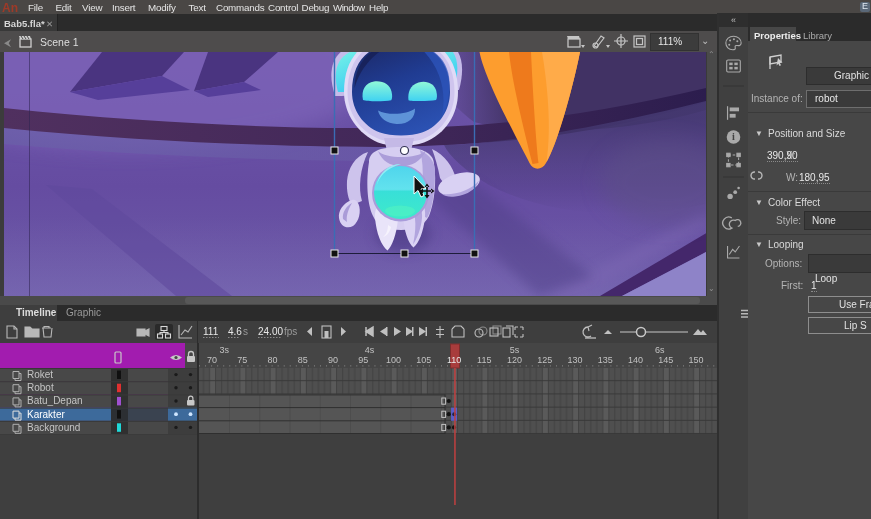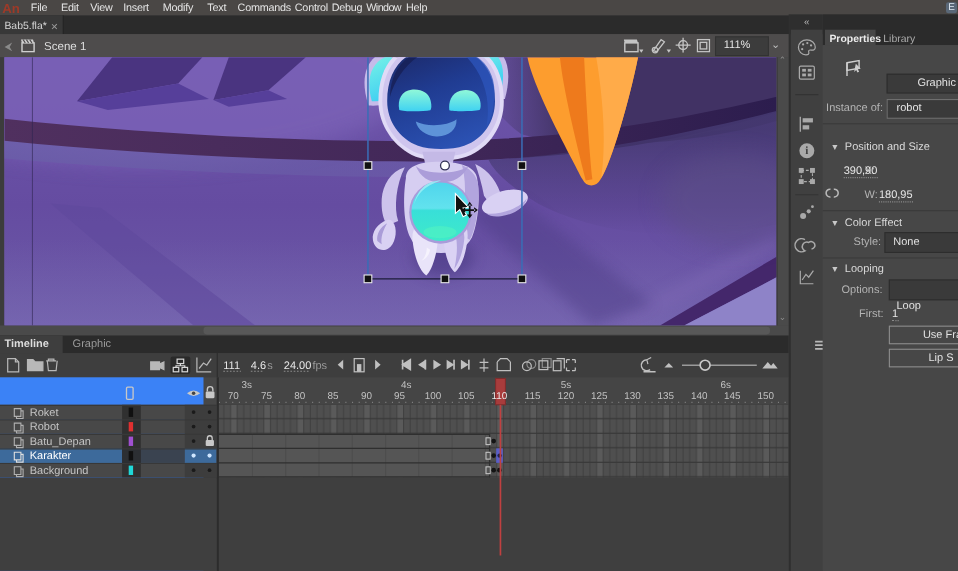--- a/index.html
+++ b/index.html
@@ -21,21 +21,21 @@
 <div class="txt" style="left:216px;top:2px;font-size:9.8px;letter-spacing:-0.2px;color:#e4e4e4;">Commands</div>
 <div class="txt" style="left:268px;top:2px;font-size:9.8px;letter-spacing:-0.2px;color:#e4e4e4;">Control</div>
 <div class="txt" style="left:301.5px;top:2px;font-size:9.8px;letter-spacing:-0.2px;color:#e4e4e4;">Debug</div>
 <div class="txt" style="left:333px;top:2px;font-size:9.8px;letter-spacing:-0.55px;color:#e4e4e4;">Window</div>
 <div class="txt" style="left:369px;top:2px;font-size:9.8px;letter-spacing:-0.2px;color:#e4e4e4;">Help</div>
 <div class="abs" style="left:860px;top:2px;width:10px;height:10px;background:#5a6878;border-radius:2px;"></div>
 <div class="txt" style="left:862px;top:1px;font-size:9px;color:#dfe8f2;">E</div>
 
 <div class="abs" style="left:0;top:14px;width:871px;height:17px;background:#2b2b2b;"></div>
 <div class="abs" style="left:0;top:14px;width:57px;height:17px;background:#383838;border-right:1px solid #222;"></div>
-<div class="txt" style="left:4px;top:17.5px;font-size:9.5px;font-weight:normal;color:#d6d6d6;">Bab5.fla*</div>
+<div class="txt" style="left:4px;top:17.5px;font-size:9.5px;font-weight:bold;color:#d6d6d6;">Bab5.fla*</div>
 <div class="txt" style="left:46px;top:18.5px;font-size:8.5px;color:#9a9a9a;">✕</div>
 
 <div class="abs" style="left:0;top:31px;width:717px;height:21px;background:#4e4c4c;"></div>
 <div class="txt" style="left:4px;top:36.5px;font-size:10px;color:#8a8a8a;">⮜</div>
 <svg class="abs" style="left:19px;top:35px;" width="14" height="13" viewBox="0 0 14 13">
   <rect x="1" y="4" width="11" height="8" fill="none" stroke="#cfcfcf" stroke-width="1.3"></rect>
   <path d="M1 4 L12 4 L11 1 L0 1 Z" fill="#cfcfcf"></path>
   <path d="M2 1 L4 4 M5 1 L7 4 M8 1 L10 4" stroke="#4e4c4c" stroke-width="1"></path>
 </svg>
 <div class="txt" style="left:40px;top:35.5px;font-size:10.5px;color:#dedede;">Scene 1</div>
@@ -223,21 +223,21 @@
 
 <div class="abs" style="left:706px;top:52px;width:11px;height:244px;background:#4a4a4a;border-left:1px solid #3a3a3a;"></div>
 <div class="txt" style="left:708px;top:50px;font-size:8px;color:#909090;">⌃</div>
 <div class="txt" style="left:708px;top:284px;font-size:8px;color:#909090;">⌄</div>
 
 <div class="abs" style="left:0;top:296px;width:717px;height:9px;background:#4a4a4a;"></div>
 <div class="abs" style="left:185px;top:297px;width:515px;height:7px;background:#585858;border-radius:3px;"></div>
 
 <div class="abs" style="left:0;top:305px;width:717px;height:16px;background:#2b2b2b;"></div>
 <div class="abs" style="left:0;top:305px;width:57px;height:16px;background:#3e3e3e;"></div>
-<div class="txt" style="left:4px;top:307px;font-size:10px;font-weight:bold;color:#dcdcdc;">Timeline</div>
+<div class="txt" style="left:16px;top:307px;font-size:10px;font-weight:bold;color:#dcdcdc;">Timeline</div>
 <div class="txt" style="left:66px;top:307px;font-size:10px;color:#9a9a9a;">Graphic</div>
 
 <div id="tltoolbar" class="abs" style="left:0;top:321px;width:725px;height:22px;background:#3e3e3e;">
 <svg width="717" height="22" viewBox="0 0 717 22">
   <g stroke="#b8b8b8" fill="none" stroke-width="1.1">
 
     <path d="M7,5 h7 l3,3 v9 h-10 Z"></path>
         <path d="M14,5 v3 h3"></path>
 
     <path d="M25,6 h5 l2,2 h7 v8 h-14 Z" fill="#b8b8b8"></path>
@@ -311,21 +311,21 @@
         <path d="M588,6 l4,-2 M588,6 l1,4" stroke-width="1.1"></path>
     <line x1="585" y1="17" x2="596" y2="17"></line>
   </g>
   <path d="M604,13 l4,-4 4,4 Z" fill="#c0c0c0"></path>
   <line x1="620" y1="11" x2="688" y2="11" stroke="#9a9a9a" stroke-width="1.5"></line>
   <circle cx="641" cy="11" r="4.5" fill="#3e3e3e" stroke="#c8c8c8" stroke-width="1.5"></circle>
   <path d="M693,14 l5,-6 3,3.5 2,-2.5 4,5 Z" fill="#c0c0c0"></path>
 </svg>
 </div>
 
-<div id="tlleft" class="abs" style="left:0;top:343px;width:185px;height:176px;background:#3b82f6;">
+<div id="tlleft" class="abs" style="left:0;top:343px;width:185px;height:176px;background:#a21caf;">
 <svg width="197" height="176" viewBox="0 0 197 176">
 
   <rect x="115" y="9" width="6" height="11" rx="1" fill="none" stroke="#c8c8c8" stroke-width="1.2"></rect>
   <g fill="#c8c8c8">
     <path d="M170,14.5 q6,-5 12,0 q-6,5 -12,0 Z"></path>
     <circle cx="176" cy="14.5" r="1.6" fill="#444444"></circle>
   </g>
   <g>
     <rect x="187" y="13" width="8" height="6" rx="1" fill="#c8c8c8"></rect>
     <path d="M188.5,13 v-2 a2.5,2.5 0 0 1 5,0 v2" fill="none" stroke="#c8c8c8" stroke-width="1.3"></path>

